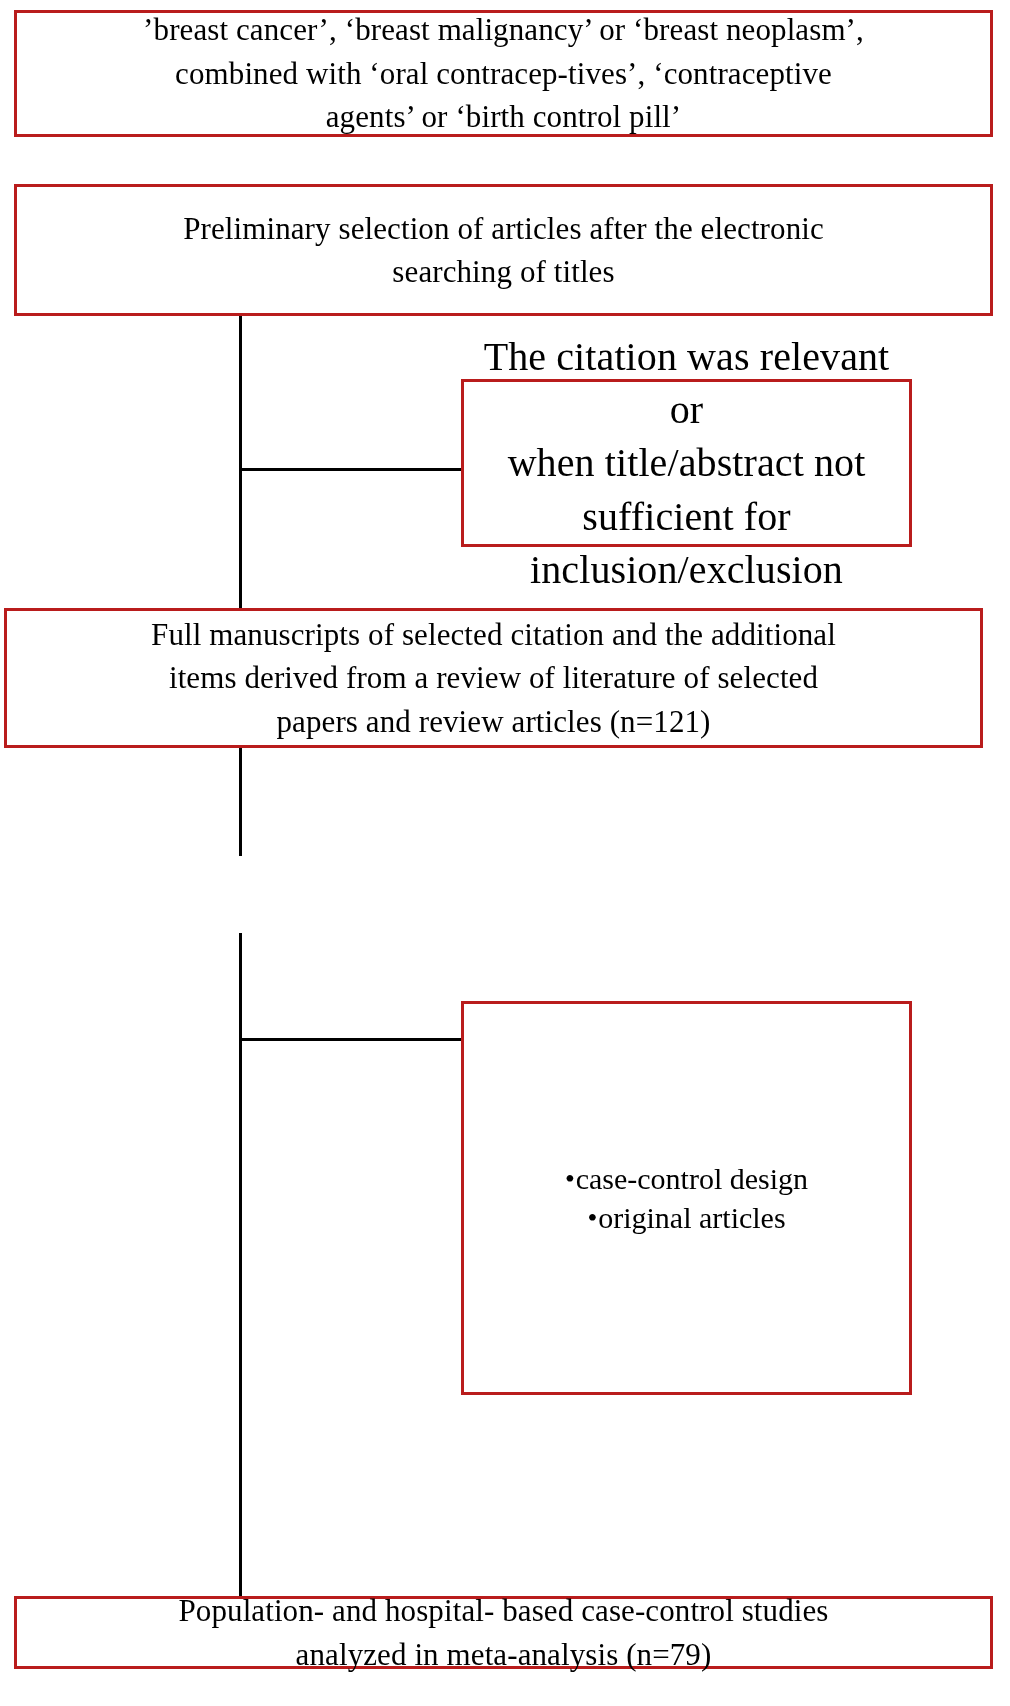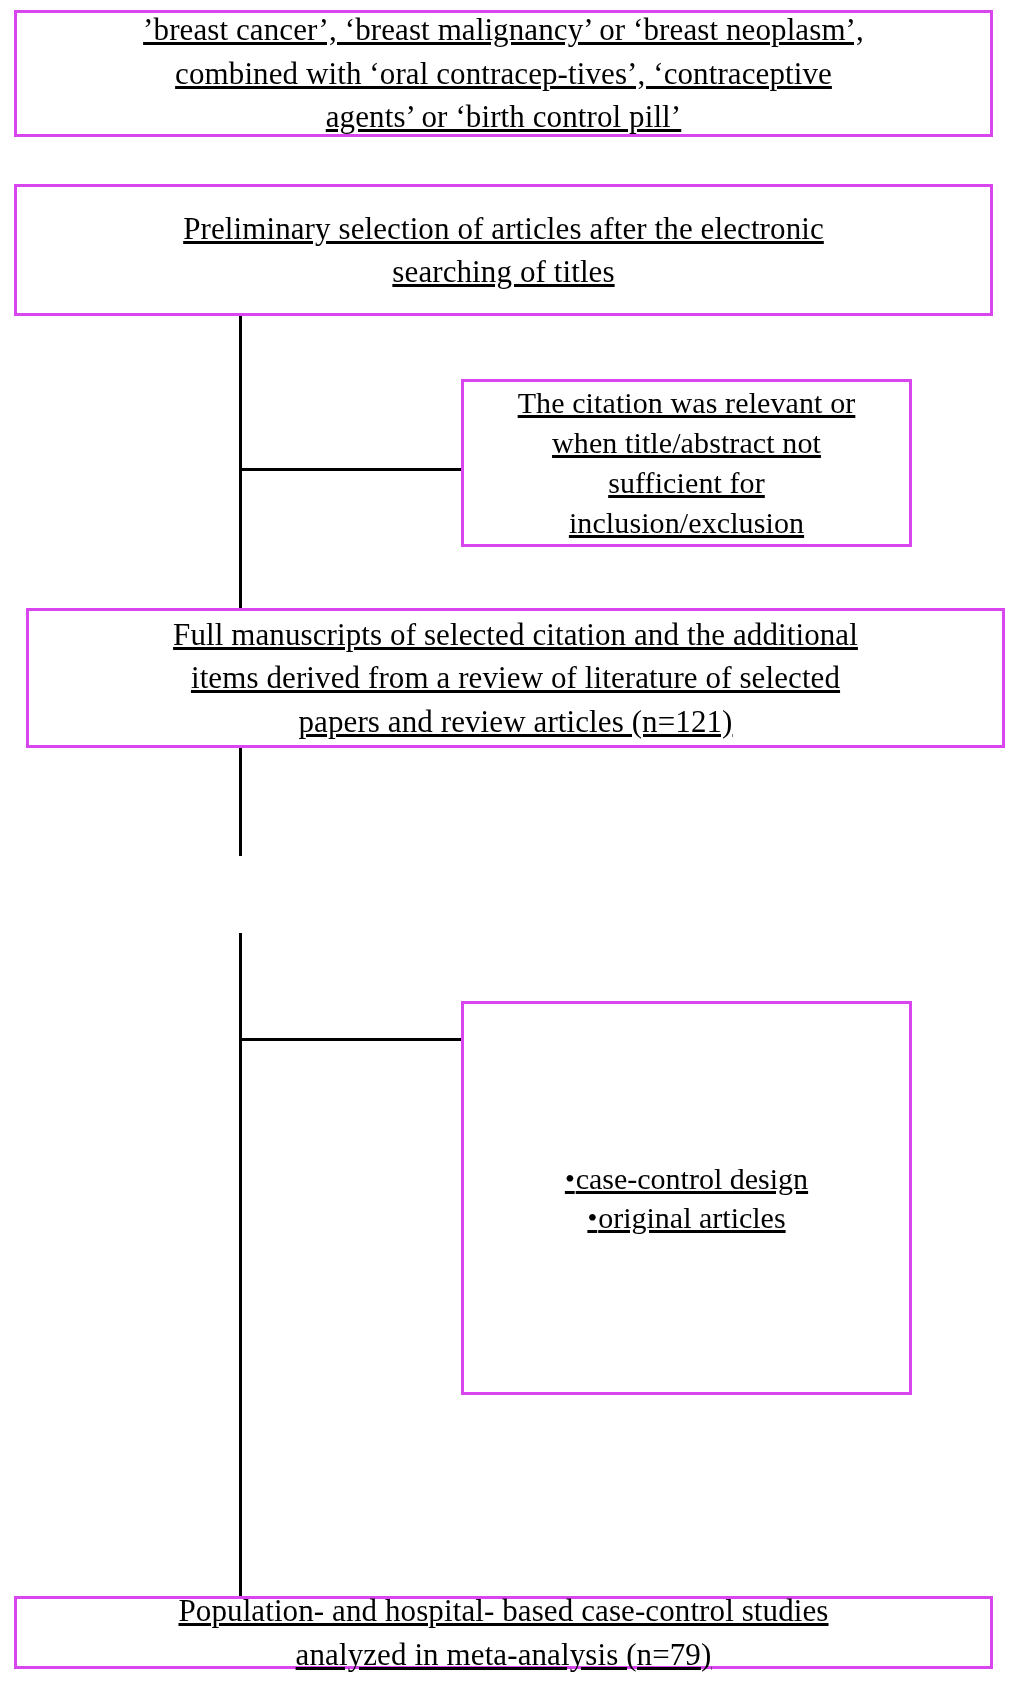--- a/index.html
+++ b/index.html
@@ -14,50 +14,49 @@
     height: 1706px;
     background: #ffffff;
     font-family: "Liberation Serif", "DejaVu Serif", serif;
     color: #000000;
     overflow: hidden;
   }
 
   .node {
     position: absolute;
     box-sizing: border-box;
-    border: 3px solid #d946ef;
+    border: 3px solid #b91c1c;
     background: #ffffff;
     display: flex;
     align-items: center;
     justify-content: flex-start;
     text-align: center;
     z-index: 2;
-    text-decoration: underline;
   }
   .node .node-text {
     display: block;
     width: 100%;
     padding: 0 14px;
     box-sizing: border-box;
     font-size: 31px;
     line-height: 1.40;
     white-space: pre-line;
     letter-spacing: 0.1px;
   }
 
   
   .box-search      { left: 14px;  top: 10px;   width: 979px; height: 127px; }
   .box-prelim      { left: 14px;  top: 184px;  width: 979px; height: 132px; }
-  .box-full        { left: 26px;  top: 608px;  width: 979px; height: 140px; }
+  .box-full        { left: 4px;  top: 608px;  width: 979px; height: 140px; }
   .box-indep       { left: 14px;  top: 853px;  width: 979px; height: 82px;  }
   .box-population  { left: 14px;  top: 1596px; width: 979px; height: 73px; }
 
   
   .box-citation    { left: 461px; top: 379px;  width: 451px; height: 168px; }
-  .box-citation .node-text { font-size: 30px; line-height: 1.33; }
+  .box-citation .node-text { font-size: 40px; line-height: 1.33; }
 
   .box-criteria    { left: 461px; top: 1001px; width: 451px; height: 394px; }
 
   
   .criteria-list {
     list-style: none;
     margin: 0;
     padding: 0 24px;
     width: 100%;
     text-align: center;

